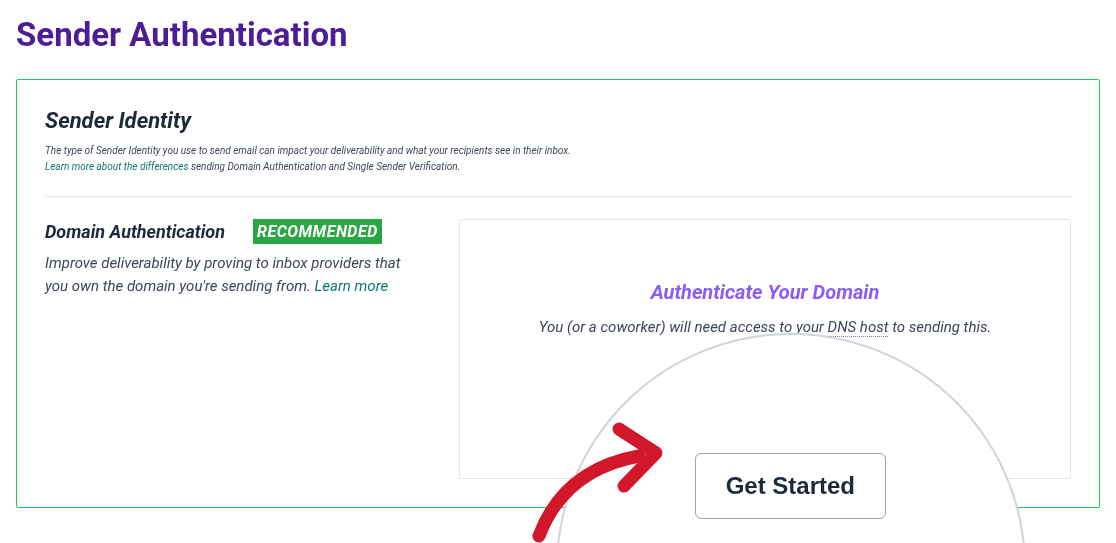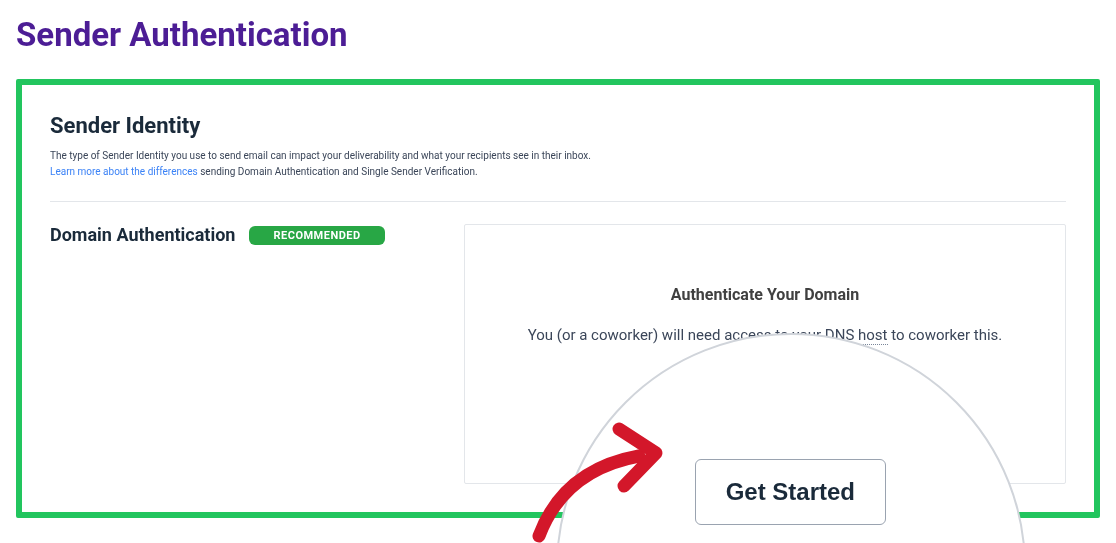--- a/index.html
+++ b/index.html
@@ -15,42 +15,43 @@
 
     .page-title {
       font-size: 33px;
       font-weight: 700;
       color: #4c1d95;
       padding: 15px 16px 25px 16px;
     }
 
     .card-outer {
       margin: 0 16px;
-      border: 6px solid #22c55e;
+      border: 1px solid #22c55e;
       border-radius: 2px;
       background: #ffffff;
       padding: 28px 28px 28px 28px;
+      font-style: italic;
     }
 
     .section-title {
       font-size: 22px;
       font-weight: 700;
       color: #1a2a3a;
       margin-bottom: 10px;
     }
 
     .section-desc {
       font-size: 10px;
       line-height: 1.55;
       color: #3b4659;
     }
 
     .section-desc a,
     .left-desc a {
-      color: #3b82f6;
+      color: #0f766e;
       text-decoration: none;
       cursor: pointer;
     }
 
     .divider {
       border: none;
       border-top: 1px solid #e3e6ea;
       margin: 22px 0 22px 0;
     }
 
@@ -58,40 +59,40 @@
       display: flex;
       gap: 34px;
     }
 
     .left-col {
       flex: 0 0 380px;
     }
 
     .left-head {
       display: flex;
-      align-items: flex-end;
-      gap: 14px;
+      align-items: center;
+      gap: 28px;
       margin-bottom: 8px;
     }
 
     .left-title {
       font-size: 18px;
       font-weight: 700;
       color: #1a2a3a;
     }
 
     .badge {
       display: inline-block;
       background: #28a745;
       color: #ffffff;
-      font-size: 11px;
+      font-size: 16px;
       font-weight: 700;
       letter-spacing: 0.5px;
-      padding: 3px 24px;
-      border-radius: 6px;
+      padding: 3px 4px;
+      border-radius: 0;
     }
 
     .left-desc {
       font-size: 15px;
       line-height: 1.55;
       color: #3b4659;
     }
 
     .right-col {
       flex: 1;
@@ -101,24 +102,24 @@
       border: 1px solid #e3e6ea;
       border-radius: 2px;
       background: #ffffff;
       min-height: 260px;
       padding: 60px 30px 30px 30px;
       text-align: center;
       position: relative;
     }
 
     .right-title {
-      font-size: 16px;
-      font-weight: 700;
-      color: #404040;
-      margin-bottom: 22px;
+      font-size: 20px;
+      font-weight: 700;
+      color: #8b5cf6;
+      margin-bottom: 14px;
     }
 
     .right-desc {
       font-size: 15px;
       color: #3b4659;
       margin-bottom: 40px;
     }
 
     .dns-term {
       border-bottom: 1px dotted #7a8699;
@@ -142,21 +143,21 @@
       position: absolute;
       display: inline-block;
       padding: 18px 30px;
       font-size: 24px;
       font-weight: 700;
       color: #1a2a3a;
       background: #ffffff;
       border: 1.5px solid #9aa3b0;
       border-radius: 6px;
       cursor: pointer;
-      bottom: 18px;
+      bottom: 24px;
       right: 230px;
       z-index: 3;
     }
 
     
     .red-arrow {
       position: absolute;
       bottom: -8px;
       right: 442px;
       width: 150px;
@@ -181,27 +182,30 @@
 
   <hr class="divider">
 
   <div class="lower-row">
 
     <div class="left-col">
       <div class="left-head">
         <span class="left-title">Domain Authentication</span>
         <span class="badge">RECOMMENDED</span>
       </div>
+      <p class="left-desc">
+        <span>Improve deliverability by proving to inbox providers that you own the domain you're sending from. </span><a>Learn more</a>
+      </p>
     </div>
 
     <div class="right-col">
       <div class="right-panel">
         <div class="right-title">Authenticate Your Domain</div>
         <div class="right-desc">
-          <span>You (or a coworker) will need access to your </span><span class="dns-term">DNS host</span><span> to coworker this.</span>
+          <span>You (or a coworker) will need access to your </span><span class="dns-term">DNS host</span><span> to sending this.</span>
         </div>
       </div>
     </div>
 
   </div>
 </div>
 
 <div class="mag-circle"></div>
 
 <button class="get-started-btn">Get Started</button>

